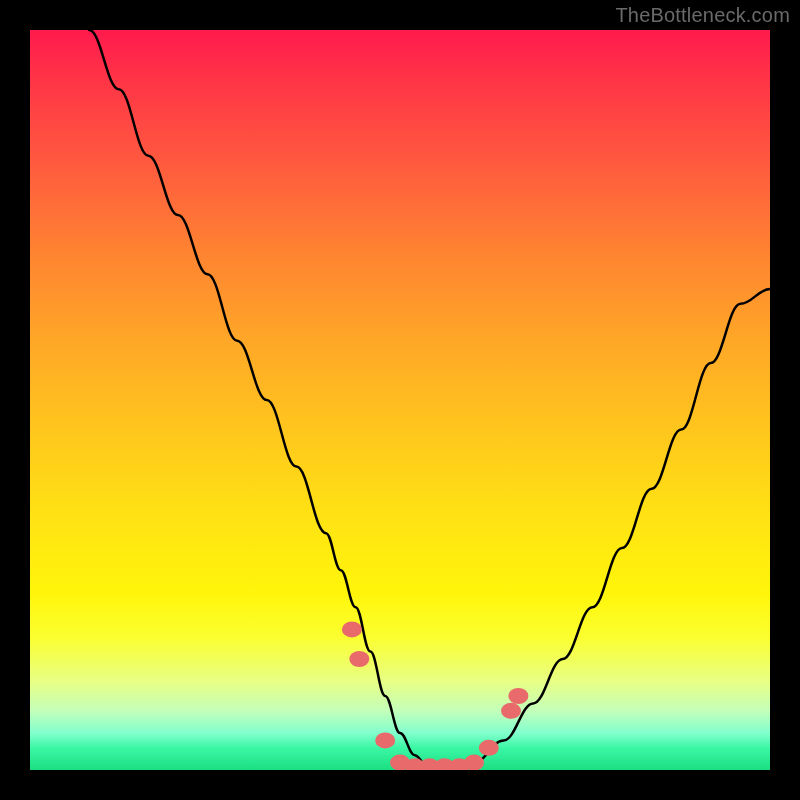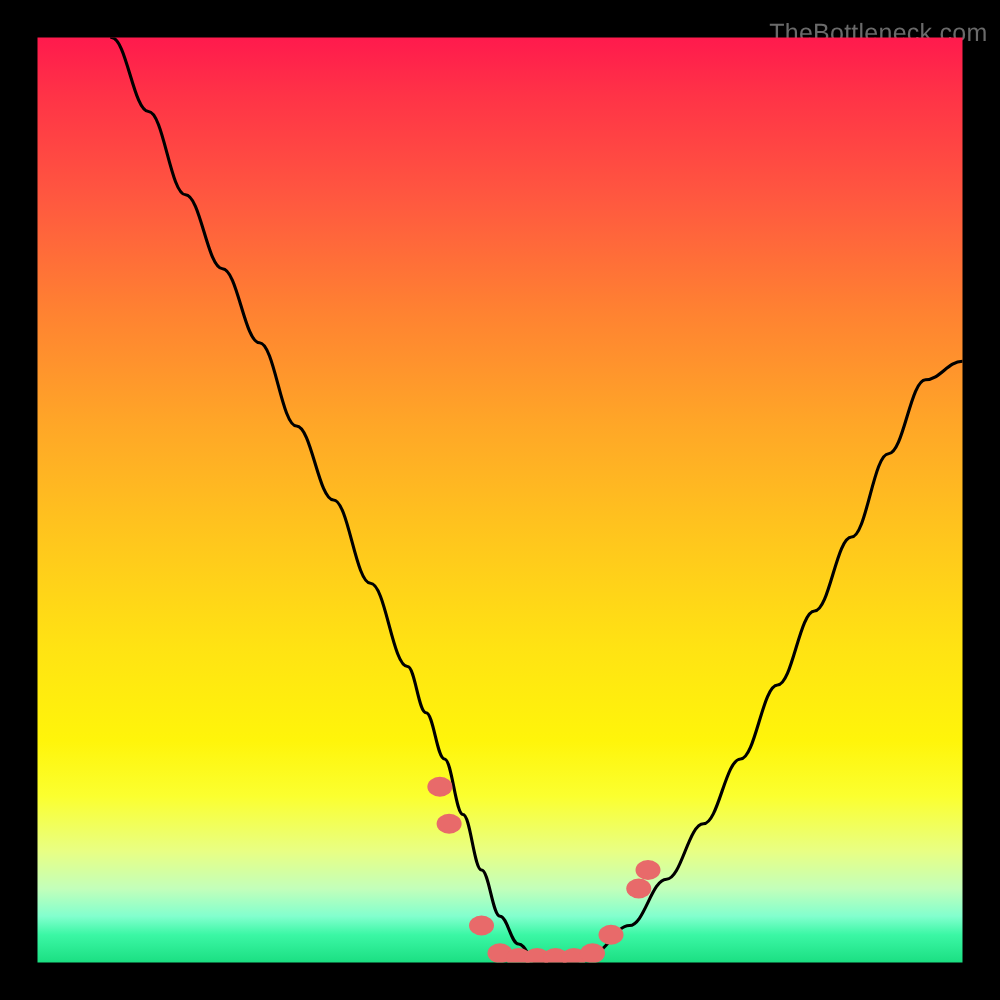--- a/index.html
+++ b/index.html
@@ -42,21 +42,21 @@
   }
   .plot-area svg {
     position: absolute;
     left: 0;
     top: 0;
     width: 740px;
     height: 740px;
   }
   .watermark {
     position: absolute;
-    top: 16px;
+    top: 4px;
     right: 10px;
     color: #6a6a6a;
     font-size: 20px;
     font-weight: 500;
     letter-spacing: 0.2px;
   }
 </style>
 </head>
 <body>
 

